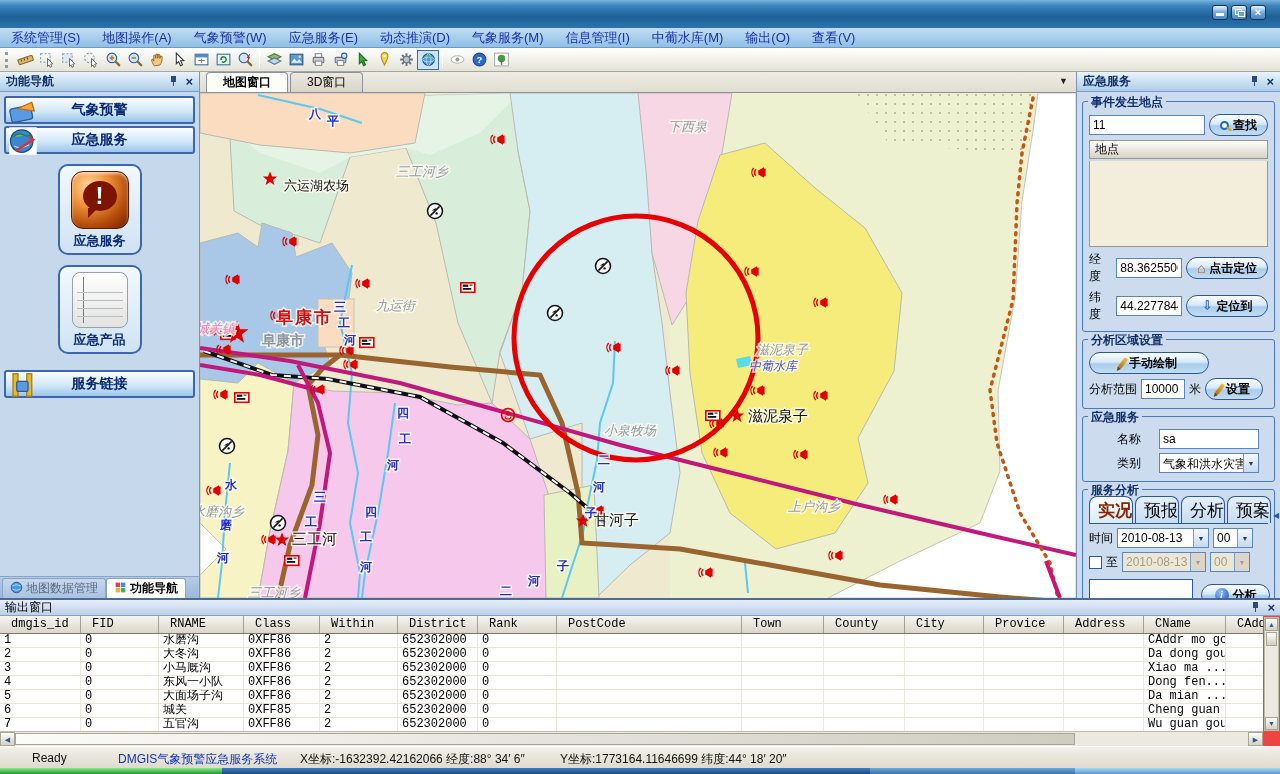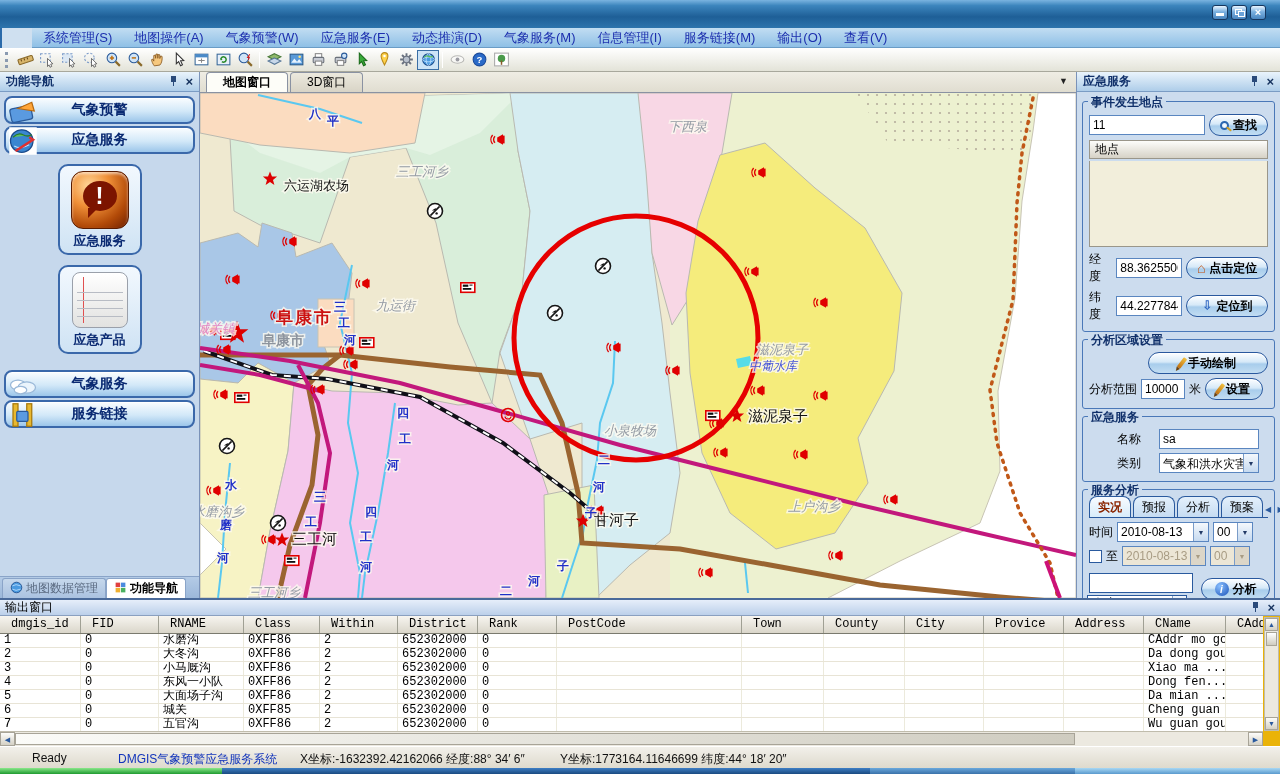--- a/index.html
+++ b/index.html
@@ -8,41 +8,41 @@
   
   .titlebar{position:relative;height:28px;background:linear-gradient(180deg,#7ab4e0 0%,#3c85bd 20%,#1e5f97 60%,#2d74ad 100%);}
   .title-tab{position:absolute;left:8px;bottom:0;height:24px;display:flex;align-items:center;gap:6px;padding:0 16px 0 8px;background:linear-gradient(#9a9a9a,#4c4c4c 45%,#1e1e1e);border:1px solid #d0d0d0;border-bottom:none;border-radius:6px 6px 0 0;color:#fff;font-weight:bold;font-size:13px;text-shadow:0 1px 2px #000;}
   .winbtns{position:absolute;right:14px;top:5px;display:flex;gap:3px;}
   .wbtn{width:16px;height:15px;border:1px solid #16365e;border-radius:3px;background:linear-gradient(#eaf5ff,#7ab0e0 45%,#4a86c0);position:relative;cursor:pointer;}
   .wbtn .mini{position:absolute;left:3px;bottom:3px;width:8px;height:3px;background:#fff;}
   .wbtn .rest1{position:absolute;left:3px;top:3px;width:7px;height:6px;border:1.5px solid #fff;}
   .wbtn .rest2{position:absolute;left:6px;top:5px;width:7px;height:6px;border:1.5px solid #fff;background:#6aa2d8;}
   .wbtn .clx{position:absolute;left:0;top:0;width:100%;height:100%;color:#fff;font-weight:bold;font-size:11px;line-height:13px;text-align:center;}
   
-  .menubar{height:20px;display:flex;align-items:center;background:linear-gradient(#c2ddf2,#8fc0e6);border-bottom:1px solid #6a9cc6;color:#1c2fae;font-size:13px;margin-left:32px;}
+  .menubar{height:20px;display:flex;align-items:center;background:linear-gradient(#c2ddf2,#8fc0e6);border-bottom:1px solid #6a9cc6;color:#1c2fae;font-size:13px;}
   .menu-item{padding:0 11px;cursor:pointer;white-space:nowrap;}
   
   .toolbar{height:24px;display:flex;align-items:center;background:linear-gradient(#ffffff,#e3e3d8);border-bottom:1px solid #a8a89c;padding-left:2px;}
   .grip{width:6px;height:16px;border-left:3px dotted #8a9ab0;margin:0 3px;}
   .tbtn{width:22px;height:20px;display:flex;align-items:center;justify-content:center;border:1px solid transparent;cursor:pointer;}
   .tbtn.active{background:#cde4f7;border:1px solid #3a6ea5;}
   .tbtn.disabled{opacity:.55;}
   .tsep{width:1px;height:16px;background:#a8a89c;border-right:1px solid #fff;margin:0 3px;}
   
   .main{display:flex;height:526px;}
   .panel-title{height:20px;display:flex;align-items:center;background:linear-gradient(#eaf4fc,#aecde9);border-bottom:1px solid #7a9cc4;font-weight:bold;color:#10306a;padding:0 6px;}
   .panel-title .sp{flex:1;}
   .pin-icon{display:inline-block;width:10px;height:11px;position:relative;margin-right:6px;cursor:pointer;}
   .pin-icon::before{content:"";position:absolute;left:2px;top:0;width:5px;height:6px;background:#2a4a7a;}
   .pin-icon::after{content:"";position:absolute;left:4px;top:6px;width:1px;height:4px;background:#2a4a7a;}
   .close-x{color:#16325e;font-weight:bold;font-size:13px;line-height:12px;cursor:pointer;}
   
   .leftpanel{width:200px;background:#c6d8ec;border-right:1px solid #7a92b8;display:flex;flex-direction:column;}
   .lp-content{flex:1;overflow:hidden;padding-top:2px;}
-  .navpill{position:relative;height:28px;margin:2px 4px 2px 4px;border:2px solid #3a68aa;border-radius:8px;background:linear-gradient(#fafdff,#d2e8f8 55%,#9cc6ea);display:flex;align-items:center;justify-content:center;font-size:14px;font-weight:bold;color:#0a2a72;cursor:pointer;box-shadow:inset 0 1px 0 #fff;}
+  .navpill{position:relative;height:28px;margin:2px 4px 2px 4px;border:2px solid #3a68aa;border-radius:3px;background:linear-gradient(#fafdff,#d2e8f8 55%,#9cc6ea);display:flex;align-items:center;justify-content:center;font-size:14px;font-weight:bold;color:#0a2a72;cursor:pointer;box-shadow:inset 0 1px 0 #fff;}
   .navpill .nicon{position:absolute;left:2px;top:-2px;width:30px;height:30px;}
   .bigbtn{width:84px;margin:10px auto 2px auto;border:2px solid #3a68aa;border-radius:10px;background:linear-gradient(#f2f8fe,#cfe3f4);padding:5px 4px 3px 4px;text-align:center;cursor:pointer;}
   .bigbtn .blabel{font-size:13px;font-weight:bold;color:#0a2a72;margin-top:3px;}
   .icon-alert{width:58px;height:58px;margin:0 auto;border-radius:12px;background:radial-gradient(circle at 30% 25%,#ffd79a,#f09038 35%,#b24a08 70%,#6e2000);border:1px solid #5a1c00;position:relative;box-shadow:inset 0 2px 3px rgba(255,255,255,.6);}
   .icon-alert .bub{position:absolute;left:11px;top:9px;width:34px;height:30px;border-radius:50%;background:#7c1400;color:#fff;font-weight:bold;font-size:24px;line-height:30px;}
   .icon-alert .tail{position:absolute;left:16px;top:36px;width:0;height:0;border-left:10px solid #7c1400;border-bottom:10px solid transparent;}
   .icon-note{width:56px;height:56px;margin:0 auto;border-radius:8px;background:linear-gradient(#ffffff,#e2e2e0);border:1px solid #9aa0aa;position:relative;overflow:hidden;}
   .icon-note::before{content:"";position:absolute;left:10px;top:4px;bottom:4px;width:1px;background:#e05050;}
   .icon-note::after{content:"";position:absolute;left:4px;right:4px;top:12px;height:32px;background:repeating-linear-gradient(#0000 0 7px,#b8bcc4 7px 8px);}
   .lp-tabs{height:22px;display:flex;align-items:flex-end;background:linear-gradient(#b4cbe6,#9cb8da);border-top:1px solid #8aa4c8;padding-left:2px;}
@@ -82,31 +82,31 @@
   .pen-ic{display: inline-block;width:4px;height:12px;background:linear-gradient(#f0c040,#c07010);transform:rotate(38deg);border-radius:1px;position:relative;}
   .pen-ic::after{content:"";position:absolute;left:0;bottom:-4px;border-left:2px solid transparent;border-right:2px solid transparent;border-top:4px solid #6a4010;}
   .inf-ic{display:inline-flex;width:14px;height:14px;border-radius:50%;background:radial-gradient(circle at 35% 30%,#8ac0ff,#1a52b8);color:#fff;font-style:italic;font-weight:bold;font-size:10px;align-items:center;justify-content:center;}
   .combo{display:inline-flex;border:1px solid #5a86c0;background:#fff;height:20px;align-items:stretch;}
   .combo .cval{padding:2px 3px;font-size:12px;flex:1;overflow:hidden;white-space:nowrap;}
   .combo .cbtn{width:15px;background:linear-gradient(#f4f8fc,#c6daf0);border-left:1px solid #7a9cc8;color:#223a66;font-size:7px;display:flex;align-items:center;justify-content:center;cursor:pointer;}
   .combo.disabled{background:#ece6d6;}
   .combo.disabled .cval{color:#a89c84;}
   .combo.disabled .cbtn{background:#dcd6c8;color:#a89c84;}
   .atabs{display:flex;align-items:flex-end;gap:2px;margin:2px 2px 0 2px;border-bottom:1px solid #2a5a9e;position:relative;}
-  .atab{border:1px solid #2a5a9e;border-bottom:none;border-radius:8px 8px 0 0;padding:2px 8px 1px 8px;font-size:12px;background:linear-gradient(#e4f0fb,#c6dcf2);cursor:pointer;white-space:nowrap;}
+  .atab{border:1px solid #2a5a9e;border-bottom:none;border-radius:8px 8px 0 0;padding:2px 0 1px 8px;font-size:17px;background:linear-gradient(#e4f0fb,#c6dcf2);cursor:pointer;white-space:nowrap;}
   .atab.active{background:linear-gradient(#f8fbff,#d8ecfa);color:#8a2500;font-weight:bold;}
   .ascroll{margin-left:auto;color:#2a5a9e;font-size:8px;letter-spacing:2px;padding-bottom:3px;cursor:pointer;white-space:nowrap;}
   .chk{width:13px;height:13px;border:1px solid #2a5a9e;background:#fff;display:inline-block;cursor:pointer;}
   .minilist{width:100px;border:1px solid #2a5a9e;background:#fff;position:relative;height:46px;font-size:13px;overflow:hidden;}
   .minilist .mrow{padding:0 3px;line-height:16px;}
   .mscroll{position:absolute;right:0;top:0;bottom:0;width:14px;background:#dce8f4;border-left:1px solid #8aa8cc;}
   .mscroll .up{height:13px;background:linear-gradient(#f4f8fc,#bcd4ec);border-bottom:1px solid #8aa8cc;color:#2a5a9e;font-size:7px;text-align:center;line-height:12px;cursor:pointer;}
   .regionbox{width:104px;height:20px;border:1px solid #2a5a9e;background:#fff;margin:3px 0 2px 2px;}
   
-  .output{height:148px;border-top:2px solid #4a6a9a;background:#eab308;position:relative;overflow:hidden;}
+  .output{height:148px;border-top:2px solid #4a6a9a;background:#ef4444;position:relative;overflow:hidden;}
   .out-title{height:16px;display:flex;align-items:center;background:linear-gradient(#e6eefa,#bcd0ea);border-bottom:1px solid #8aa0c0;padding:0 5px;font-size:12px;}
   .out-title .sp{flex:1;}
   .tbl{position:absolute;left:0;top:16px;right:17px;bottom:15px;overflow:hidden;background:#fff;font-family:"Liberation Mono","DejaVu Sans Mono",monospace;font-size:12px;}
   .thead{display:flex;height:18px;background:linear-gradient(#f7f5f0,#dad6ca);border-bottom:1px solid #7a7a6e;}
   .th{padding:1px 11px;border-right:1px solid #a0a094;overflow:hidden;white-space:nowrap;flex:none;}
   .trow{display:flex;height:14px;border-bottom:1px solid #e8e4d6;}
   .td{padding:0 4px;border-right:1px solid #eceadc;overflow:hidden;white-space:nowrap;flex:none;line-height:13px;}
   .vscroll{position:absolute;right:1px;top:17px;bottom:15px;width:15px;background:#ece9e0;border:1px solid #c0bcac;}
   .vscroll .sb-up,.vscroll .sb-dn{height:13px;background:linear-gradient(#fdfdfa,#d4d0c4);border:1px solid #a8a498;color:#2a5a9e;font-size:7px;text-align:center;line-height:12px;cursor:pointer;}
   .vscroll .sb-dn{position:absolute;bottom:0;left:0;right:0;}
@@ -149,21 +149,21 @@
   </div>
 
   <div class="menubar" id="menubar">
       <span class="menu-item">系统管理(S)</span>
       <span class="menu-item">地图操作(A)</span>
       <span class="menu-item">气象预警(W)</span>
       <span class="menu-item">应急服务(E)</span>
       <span class="menu-item">动态推演(D)</span>
       <span class="menu-item">气象服务(M)</span>
       <span class="menu-item">信息管理(I)</span>
-      <span class="menu-item">服务链接(M)</span>
+      <span class="menu-item">中葡水库(M)</span>
       <span class="menu-item">输出(O)</span>
       <span class="menu-item">查看(V)</span>
     </div>
 
   <div class="toolbar" id="toolbar">
       <span class="grip"></span>
       <span class="tbtn">
         <svg width="17" height="17" viewBox="0 0 16 16">
           <g transform="rotate(-18 8 8)">
             <rect x="1" y="6" width="14" height="5" rx="1" fill="#d8b56a" stroke="#8a6a2a"></rect>
@@ -340,28 +340,20 @@
               <div class="bub">!</div>
               <div class="tail"></div>
             </div>
             <div class="blabel">应急服务</div>
           </div>
           <div class="bigbtn">
             <div class="icon-note"></div>
             <div class="blabel">应急产品</div>
           </div>
           <div style="height: 12px;"></div>
-          <div class="navpill">
-            <span class="nicon"><svg width="30" height="30" viewBox="0 0 24 24">
-                <ellipse cx="8" cy="12" rx="6" ry="4" fill="#fff" stroke="#9ab8d8"></ellipse>
-                <ellipse cx="15" cy="14" rx="7" ry="4.5" fill="#eaf4fc" stroke="#9ab8d8"></ellipse>
-                <ellipse cx="10" cy="16" rx="5" ry="3" fill="#fff" stroke="#9ab8d8"></ellipse>
-              </svg></span>
-            <span>气象服务</span>
-          </div>
           <div class="navpill">
             <span class="nicon"><svg width="30" height="30" viewBox="0 0 24 24">
                 <rect x="4" y="3" width="4" height="18" fill="#e8b830" stroke="#a87808"></rect>
                 <rect x="15" y="3" width="4" height="18" fill="#e8b830" stroke="#a87808"></rect>
                 <rect x="7" y="9" width="9" height="8" rx="1" fill="#5a9ae0" stroke="#2a5a9a"></rect>
               </svg></span>
             <span>服务链接</span>
           </div>
         </div>
       <div class="lp-tabs" id="lptabs">
@@ -764,21 +756,21 @@
             <input class="tfield" style="width: 66px;" value="44.22778446">
             <span class="pill" style="width:84px;padding:0 4px">
                 <span class="down-ic">⇩</span>
                 <span>定位到</span>
               </span>
           </div>
         </div>
 
         <div class="grp">
           <span class="glabel">分析区域设置</span>
-          <div class="row" style="justify-content:flex-end">
+          <div class="row" style="justify-content:flex-start">
             <span class="pill" style="width:120px">
                 <span class="pen-ic"></span>
                 <span>手动绘制</span>
               </span>
           </div>
           <div class="row">
             <span>分析范围</span>
             <input class="tfield" style="width: 44px;" value="10000">
             <span>米</span>
             <span class="pill" style="width:58px;padding:0 4px">

